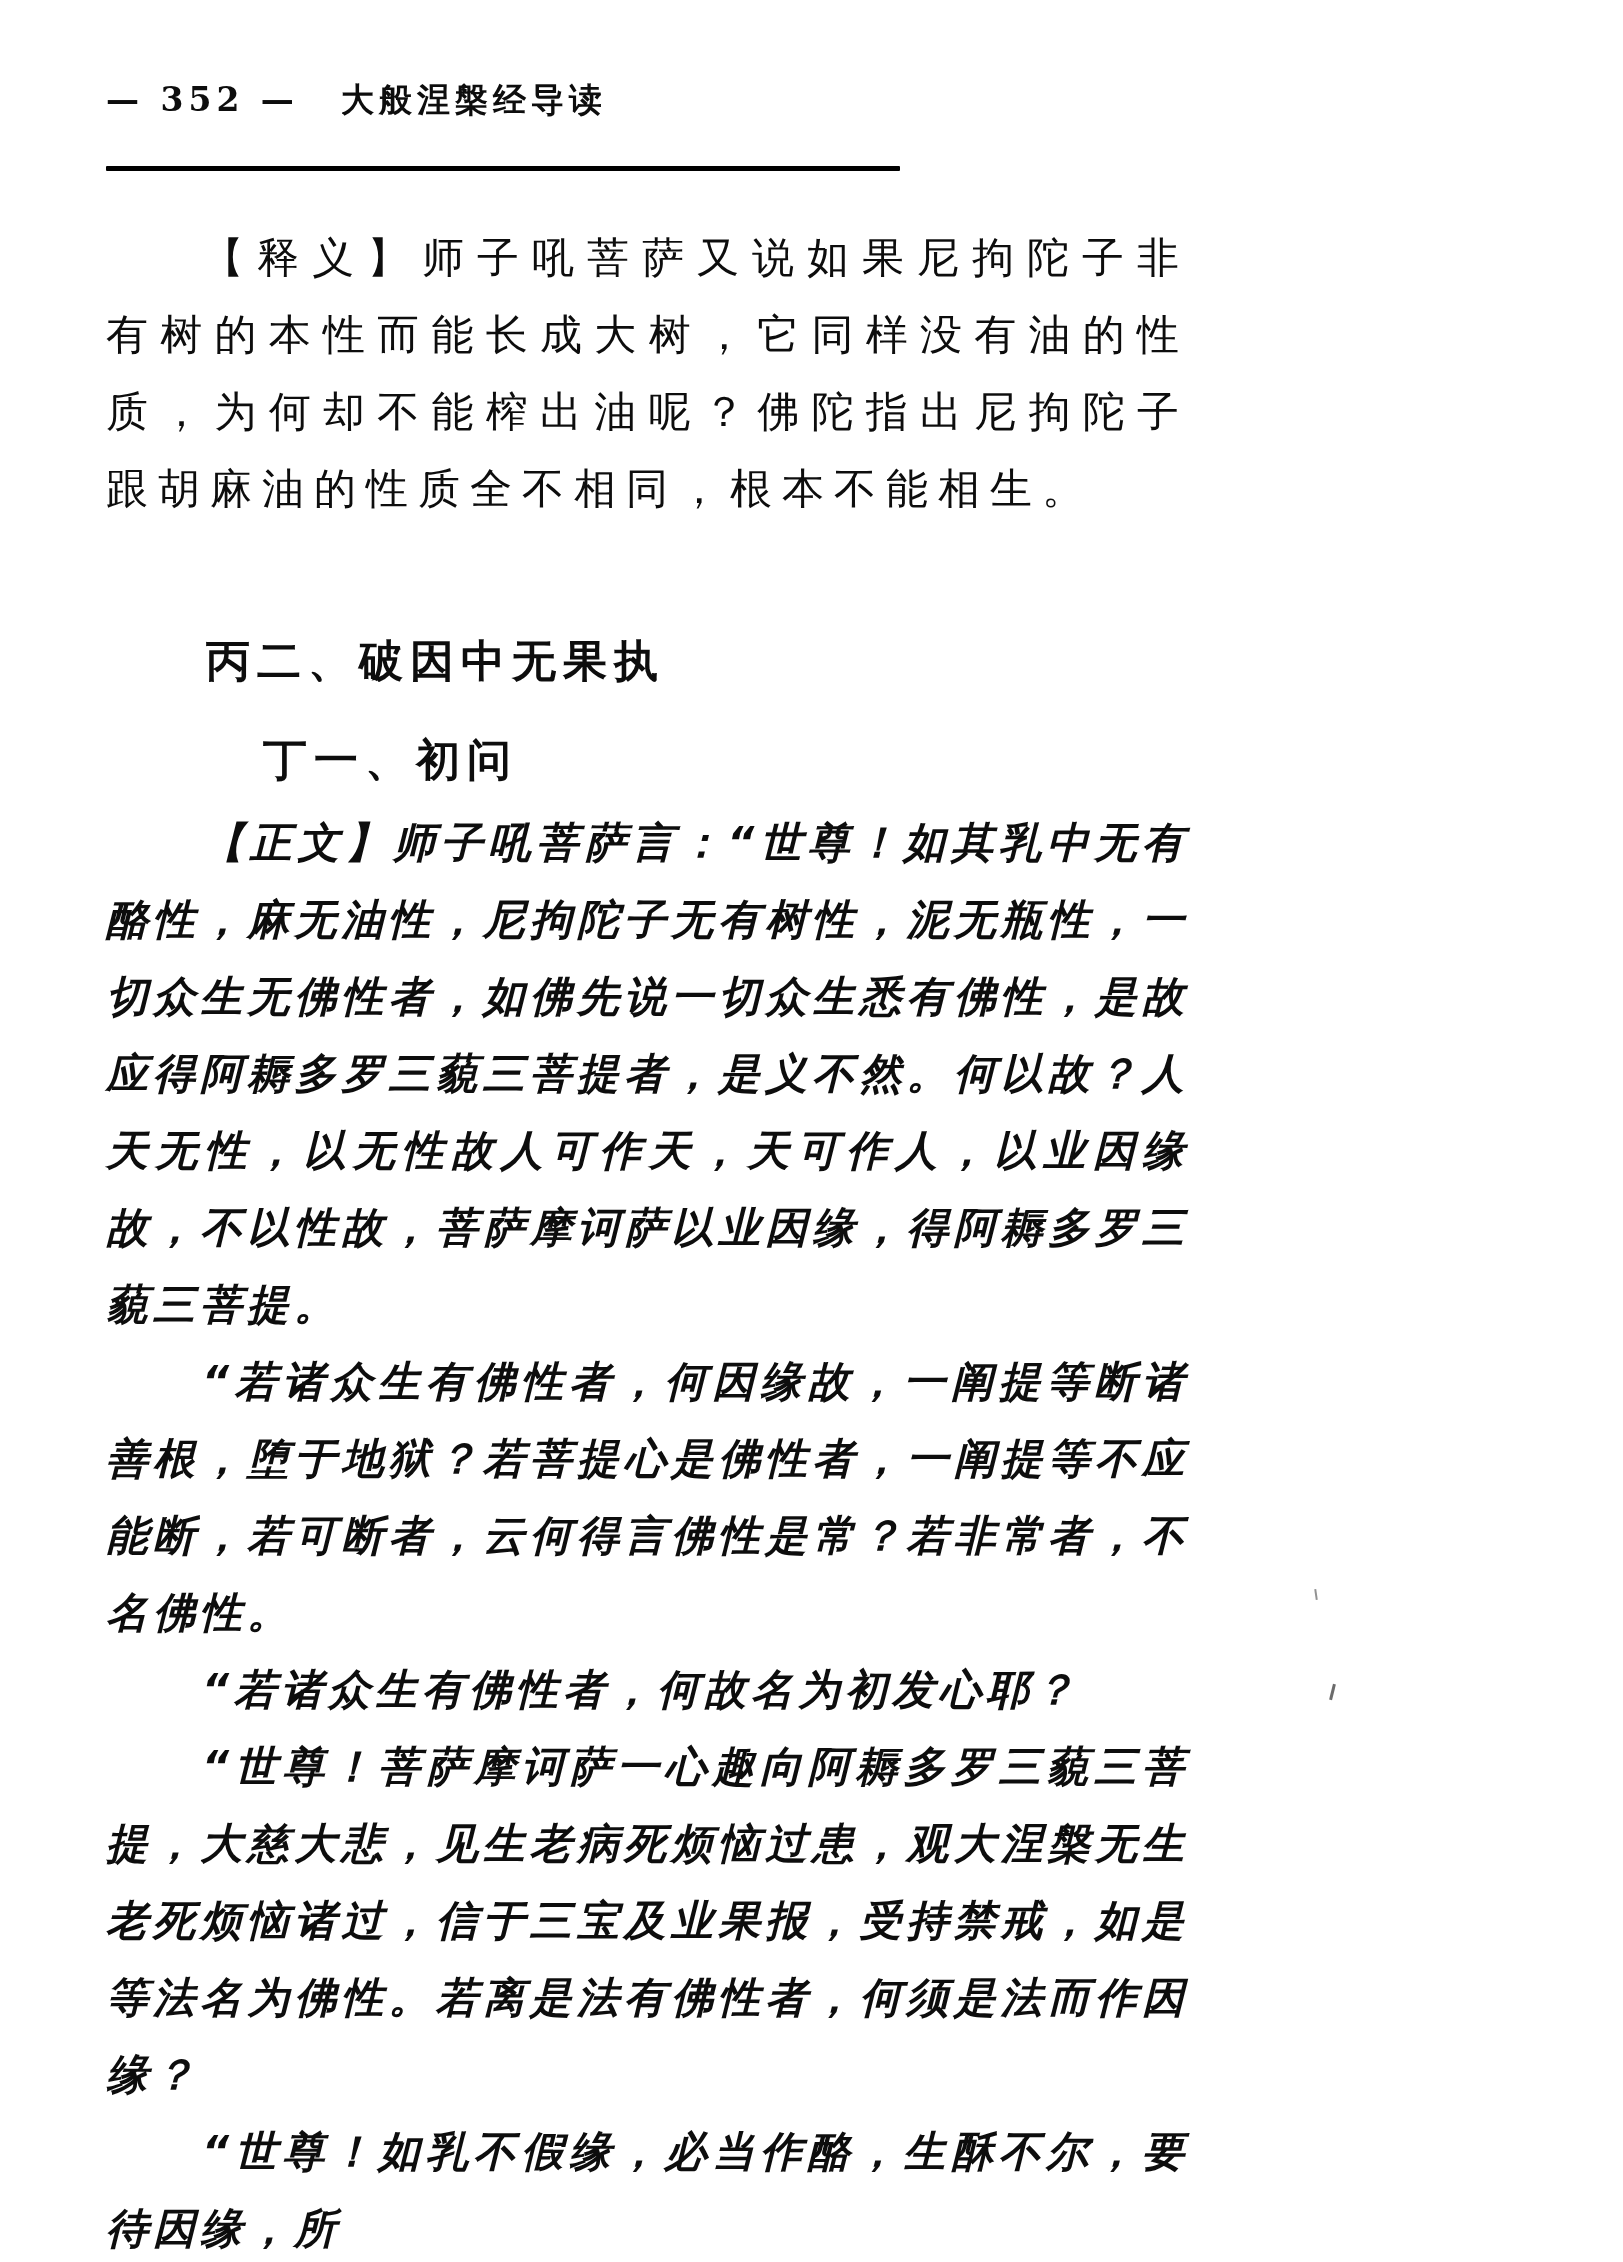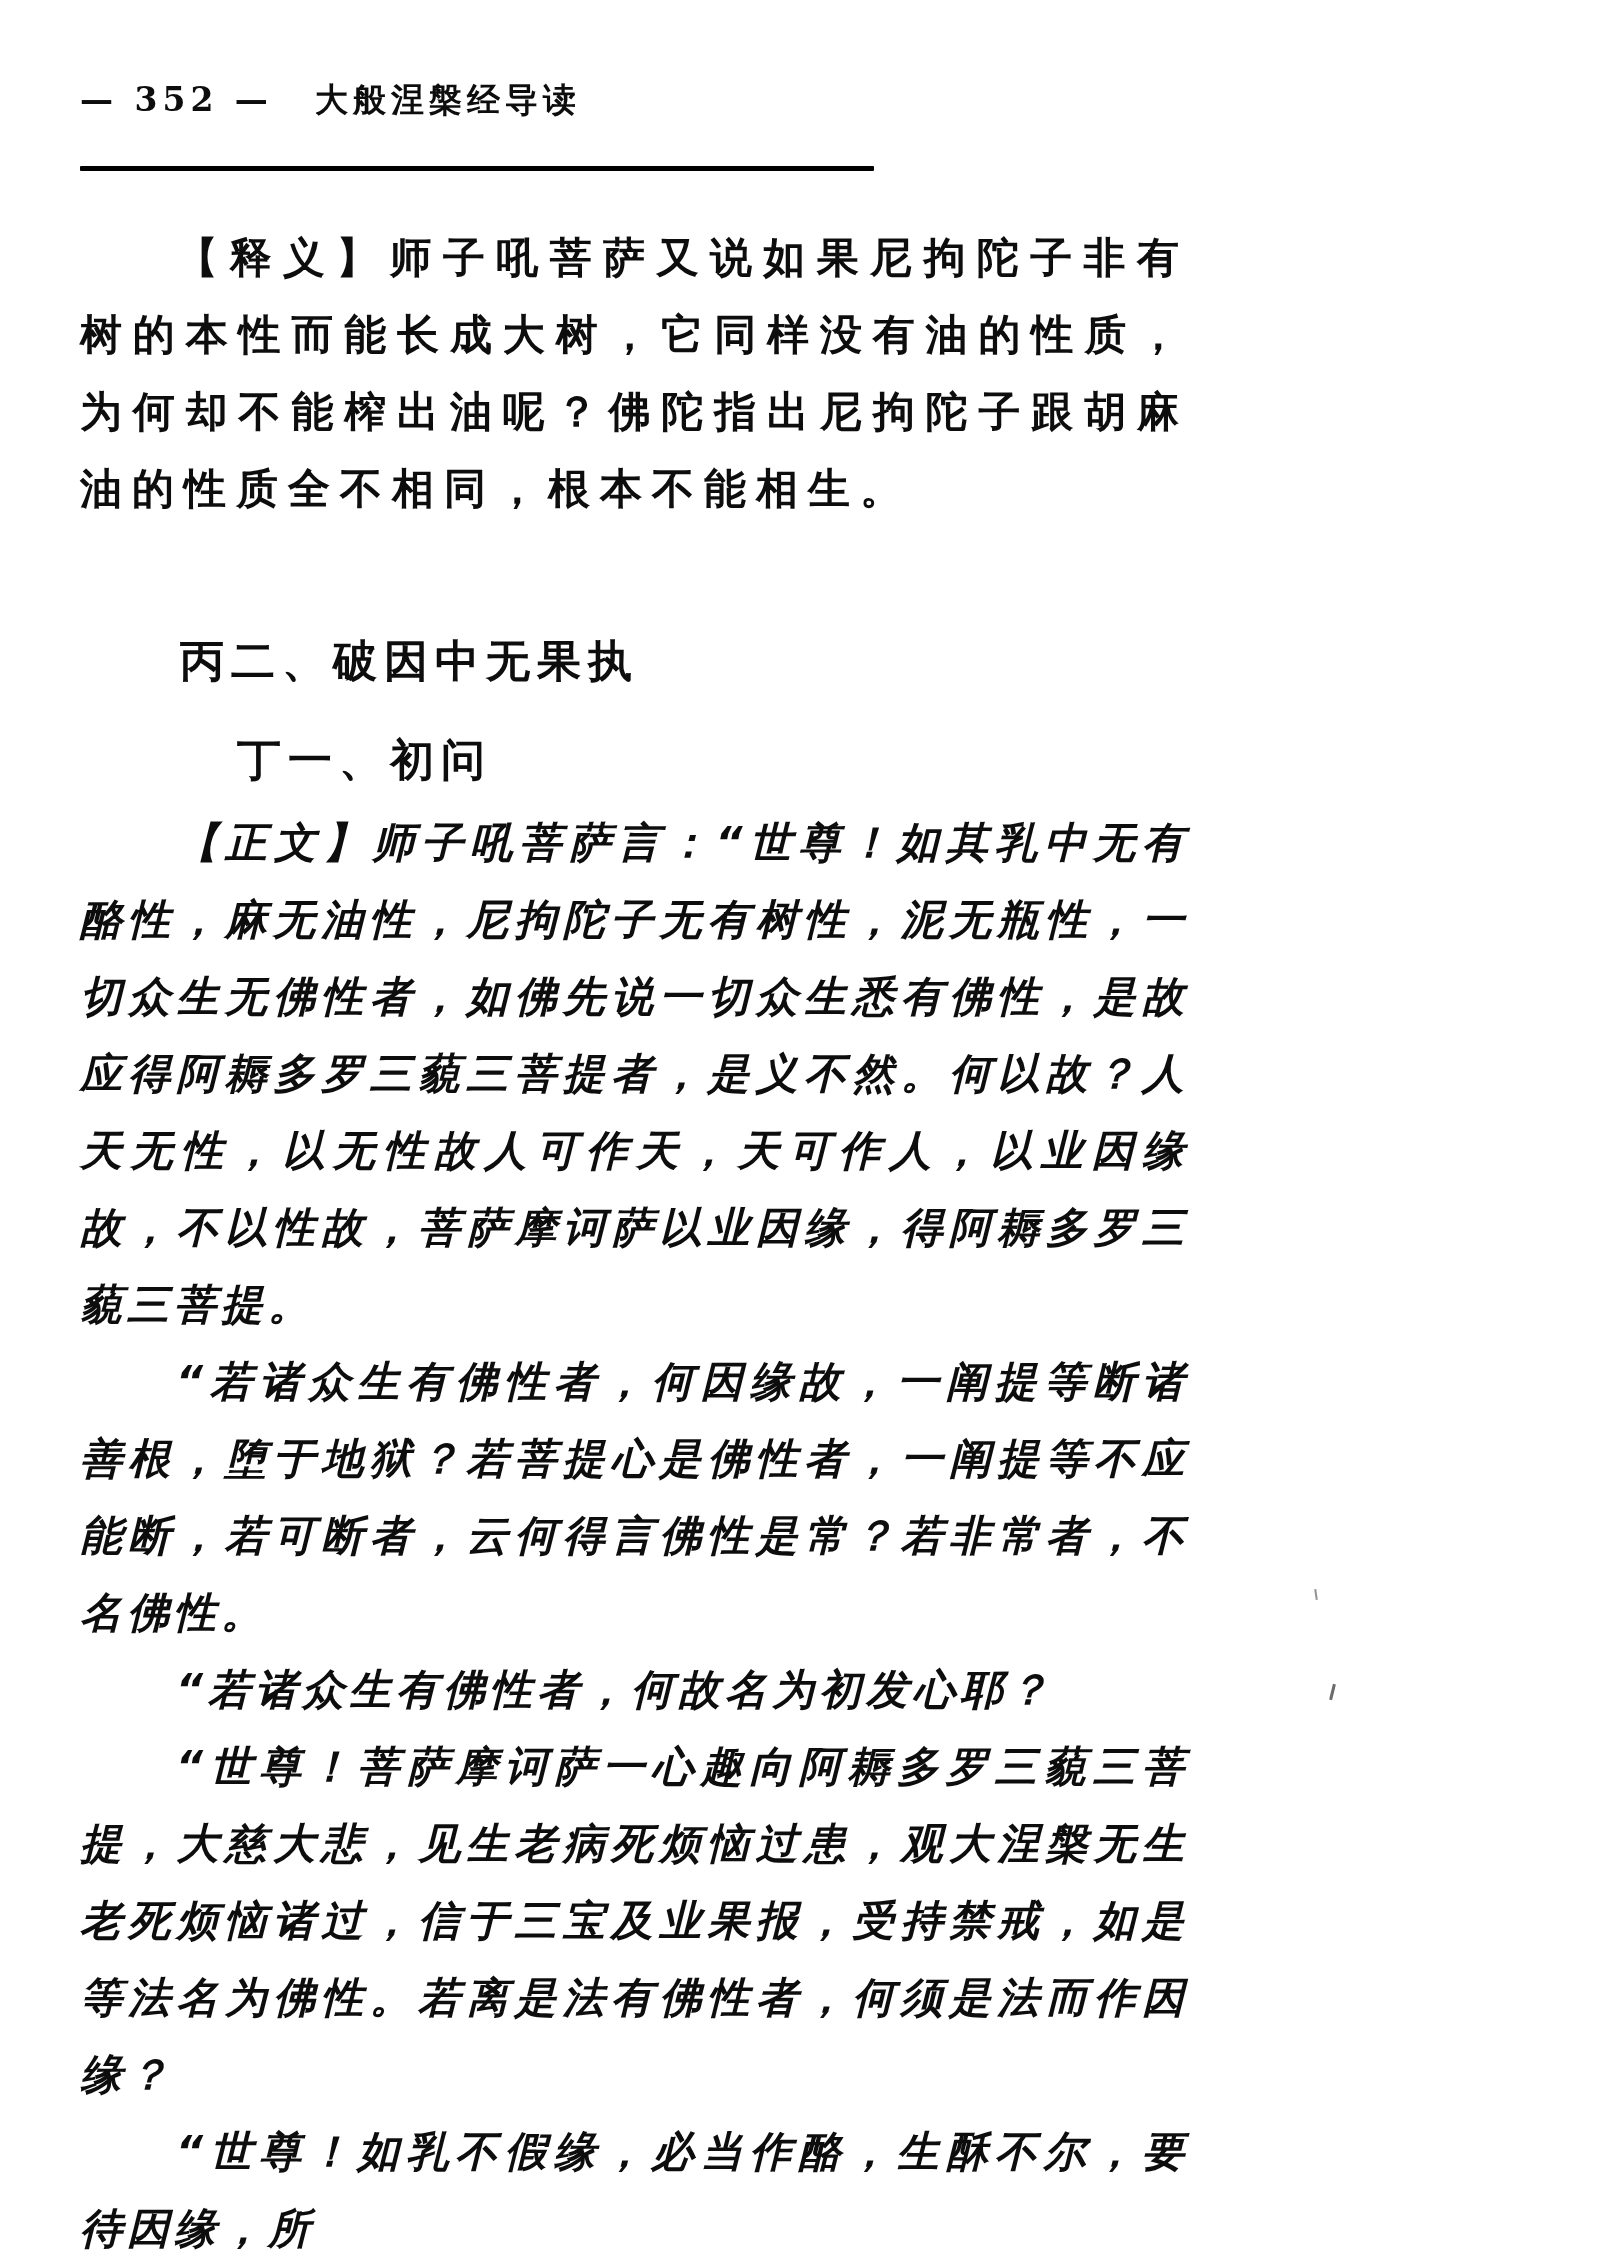--- a/index.html
+++ b/index.html
@@ -12,21 +12,21 @@
     height: 2263px;
     position: relative;
     color: #0d0d0d;
     font-family: "DejaVu Serif", "Liberation Serif", serif;
     overflow: hidden;
   }
   .page {
     box-sizing: border-box;
     width: 1336px;
     height: 2263px;
-    padding: 80px 147px 0 80px;
+    padding: 80px 147px 0 106px;
   }
   
   .running-head {
     display: flex;
     align-items: baseline;
     gap: 42px;
     font-size: 33px;
     font-weight: bold;
     line-height: 40px;
     letter-spacing: 5px;
@@ -39,21 +39,21 @@
     background: #000;
     border-radius: 1px;
   }
   
   .para {
     font-size: 42px;
     text-align: justify;
     text-justify: inter-character;
     line-height: 77px;
   }
-  .indent { text-indent: 96px; font-weight: bold; }
+  .indent { text-indent: 96px; }
   .shiyi {
     margin-top: 48px;
     letter-spacing: 10px;
     font-family: "DejaVu Serif", "Liberation Serif", serif;
   }
   .zw {
     letter-spacing: 5px;
     font-weight: bold;
     font-family: "DejaVu Sans", "Liberation Sans", sans-serif;
     font-style: italic;

